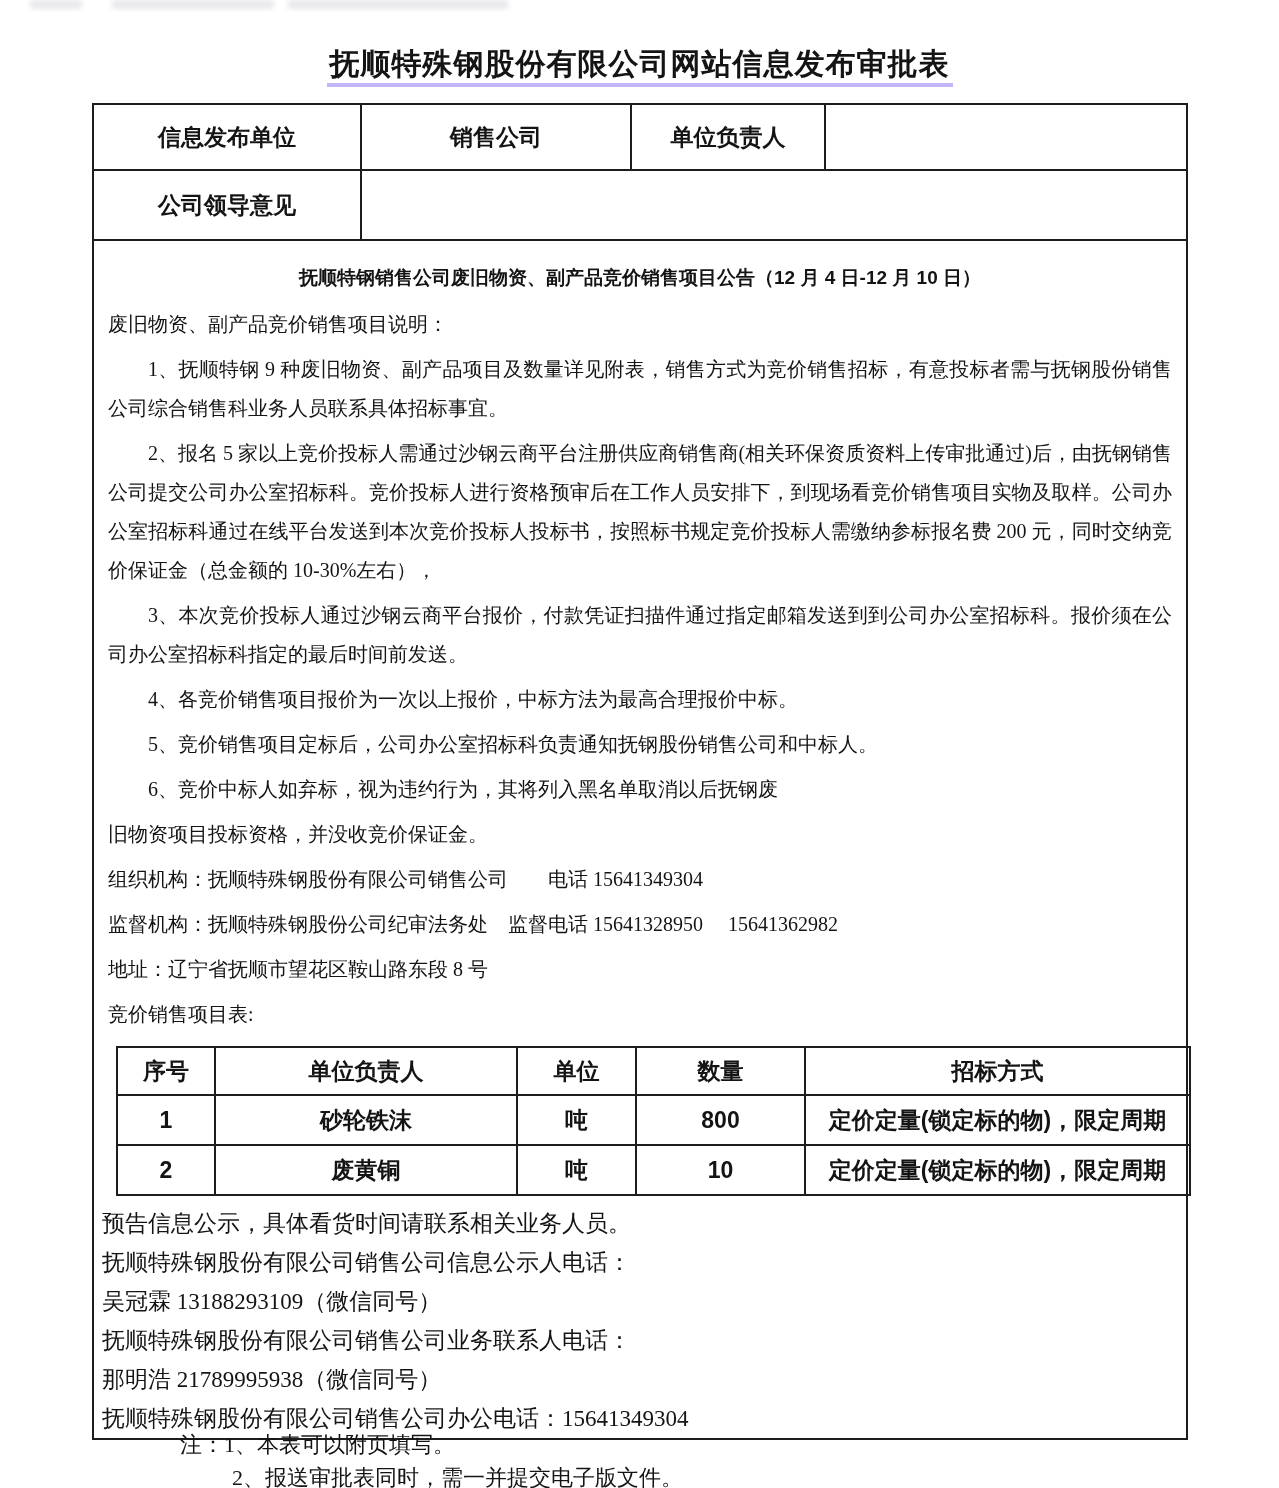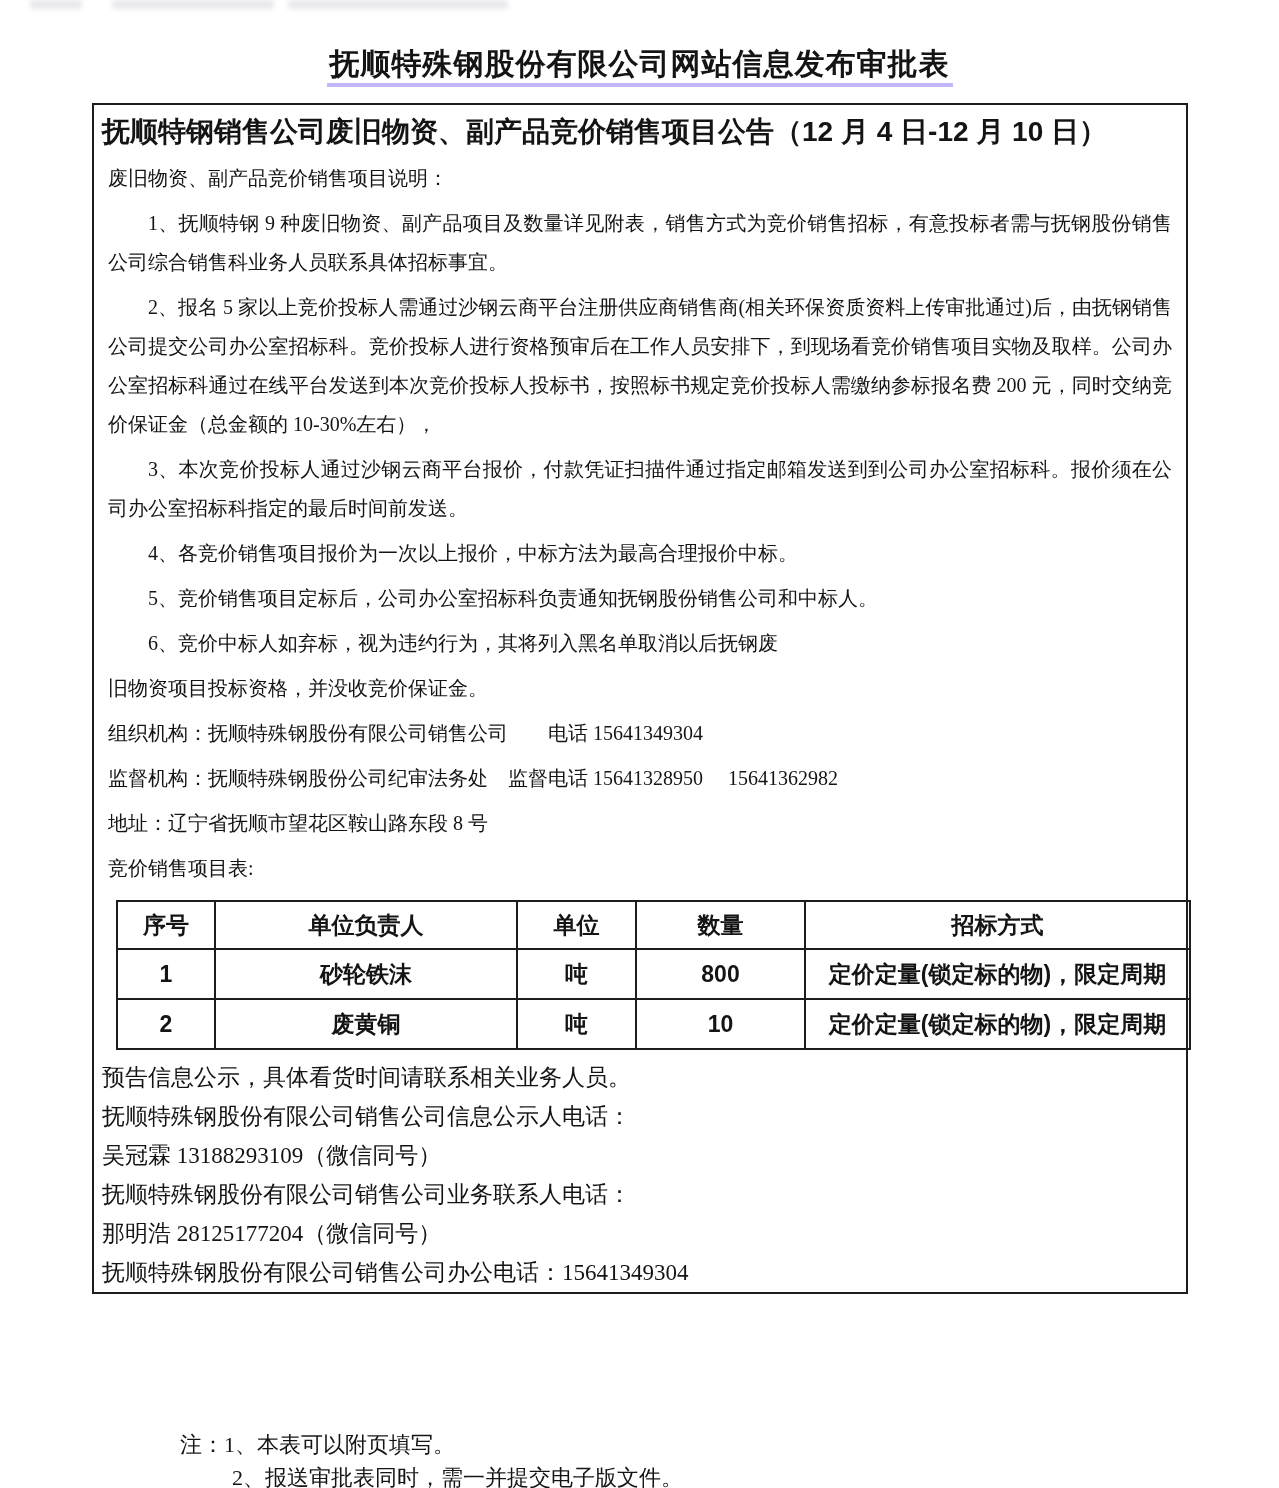--- a/index.html
+++ b/index.html
@@ -36,22 +36,22 @@
   td.hdr-value {
     text-align:center; vertical-align:middle;
     font-family:"Liberation Sans", sans-serif; font-weight:bold; font-size:23px;
   }
   tr.r1 td { height:62px; }
   tr.r2 td { height:67px; }
   tr.r3 td { height:66px; }
   td.content-cell { vertical-align:top; padding:2px 8px 0 8px; height:1100px; }
 
   .ann-title {
-    text-align:left; font-family:"Liberation Sans", sans-serif;
-    font-weight:bold; font-size:28px; line-height:42px; margin:4px 0 0 0;
+    text-align:center; font-family:"Liberation Sans", sans-serif;
+    font-weight:bold; font-size:19px; line-height:42px; margin:14px 0 0 0;
   }
   .body-line, .body-para {
     font-size:20px; line-height:39px; margin:6px; text-align:justify;
   }
   .indent { text-indent:2em; }
 
   table.bid {
     border-collapse:collapse; table-layout:fixed;
     width:1073px; margin:12px 0 8px 14px;
   }
@@ -77,20 +77,30 @@
 </div>
 
 <table class="outer">
   <colgroup>
       <col style="width:268px">
       <col style="width:270px">
       <col style="width:194px">
       <col style="width:362px">
     </colgroup>
   <tbody>
+      <tr class="r1">
+    <td class="hdr-label">信息发布单位</td>
+    <td class="hdr-value">销售公司</td>
+    <td class="hdr-label">单位负责人</td>
+    <td class="hdr-value"></td>
+  </tr>
+  <tr class="r3">
+    <td class="hdr-label">公司领导意见</td>
+    <td class="hdr-value" colspan="3"></td>
+  </tr>
   <tr>
     <td class="content-cell" colspan="4">
 
       <div class="ann-title">抚顺特钢销售公司废旧物资、副产品竞价销售项目公告（12 月 4 日-12 月 10 日）</div>
       <div class="body-line">废旧物资、副产品竞价销售项目说明：</div>
       <p class="body-para indent">1、抚顺特钢 9 种废旧物资、副产品项目及数量详见附表，销售方式为竞价销售招标，有意投标者需与抚钢股份销售公司综合销售科业务人员联系具体招标事宜。</p>
       <p class="body-para indent">2、报名 5 家以上竞价投标人需通过沙钢云商平台注册供应商销售商(相关环保资质资料上传审批通过)后，由抚钢销售公司提交公司办公室招标科。竞价投标人进行资格预审后在工作人员安排下，到现场看竞价销售项目实物及取样。公司办公室招标科通过在线平台发送到本次竞价投标人投标书，按照标书规定竞价投标人需缴纳参标报名费 200 元，同时交纳竞价保证金（总金额的 10-30%左右），</p>
       <p class="body-para indent">3、本次竞价投标人通过沙钢云商平台报价，付款凭证扫描件通过指定邮箱发送到到公司办公室招标科。报价须在公司办公室招标科指定的最后时间前发送。</p>
       <p class="body-para indent">4、各竞价销售项目报价为一次以上报价，中标方法为最高合理报价中标。</p>
       <p class="body-para indent">5、竞价销售项目定标后，公司办公室招标科负责通知抚钢股份销售公司和中标人。</p>
@@ -131,21 +141,21 @@
           <td>10</td>
           <td>定价定量(锁定标的物)，限定周期</td>
         </tr>
       </tbody>
           </table>
 
       <p class="footer-line">预告信息公示，具体看货时间请联系相关业务人员。</p>
       <p class="footer-line">抚顺特殊钢股份有限公司销售公司信息公示人电话：</p>
       <p class="footer-line">吴冠霖 13188293109（微信同号）</p>
       <p class="footer-line">抚顺特殊钢股份有限公司销售公司业务联系人电话：</p>
-      <p class="footer-line">那明浩 28125177204（微信同号）</p>
+      <p class="footer-line">那明浩 21789995938（微信同号）</p>
       <p class="footer-line">抚顺特殊钢股份有限公司销售公司办公电话：15641349304</p>
 
     </td>
   </tr>
 </tbody>
   </table>
 
 <div class="note-line note-1">注：1、本表可以附页填写。</div>
 <div class="note-line note-2">2、报送审批表同时，需一并提交电子版文件。</div>
 

